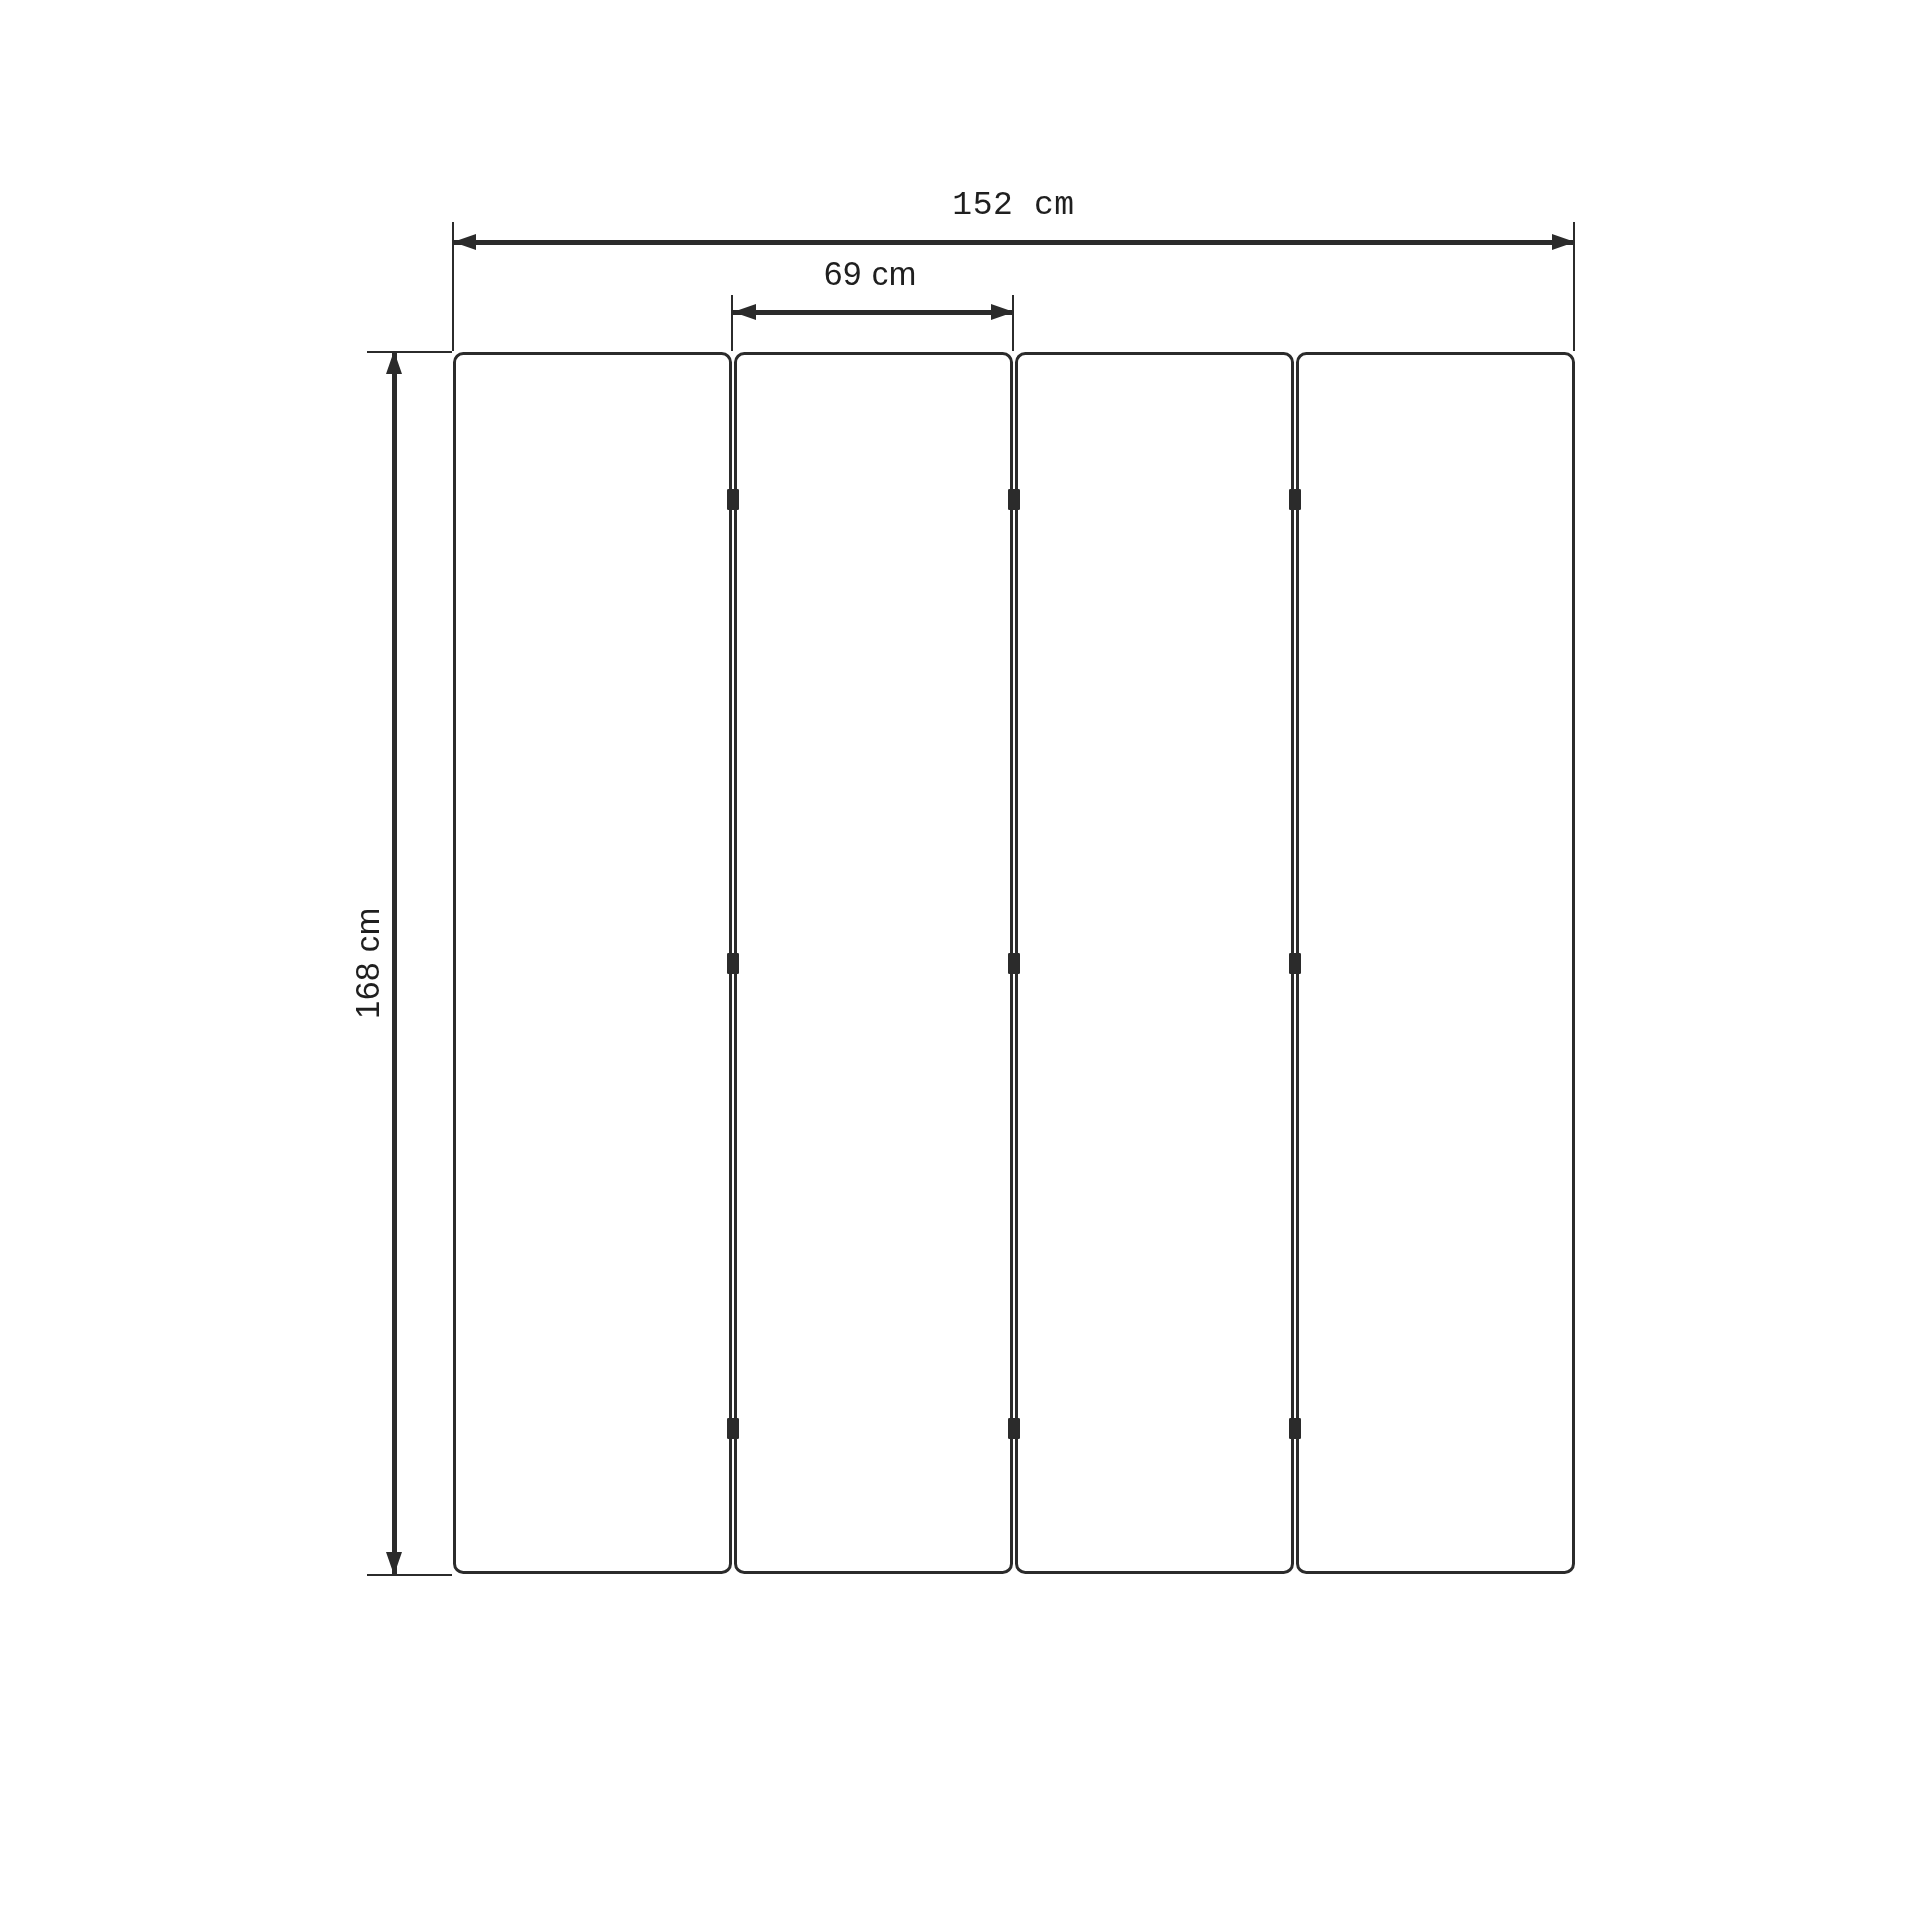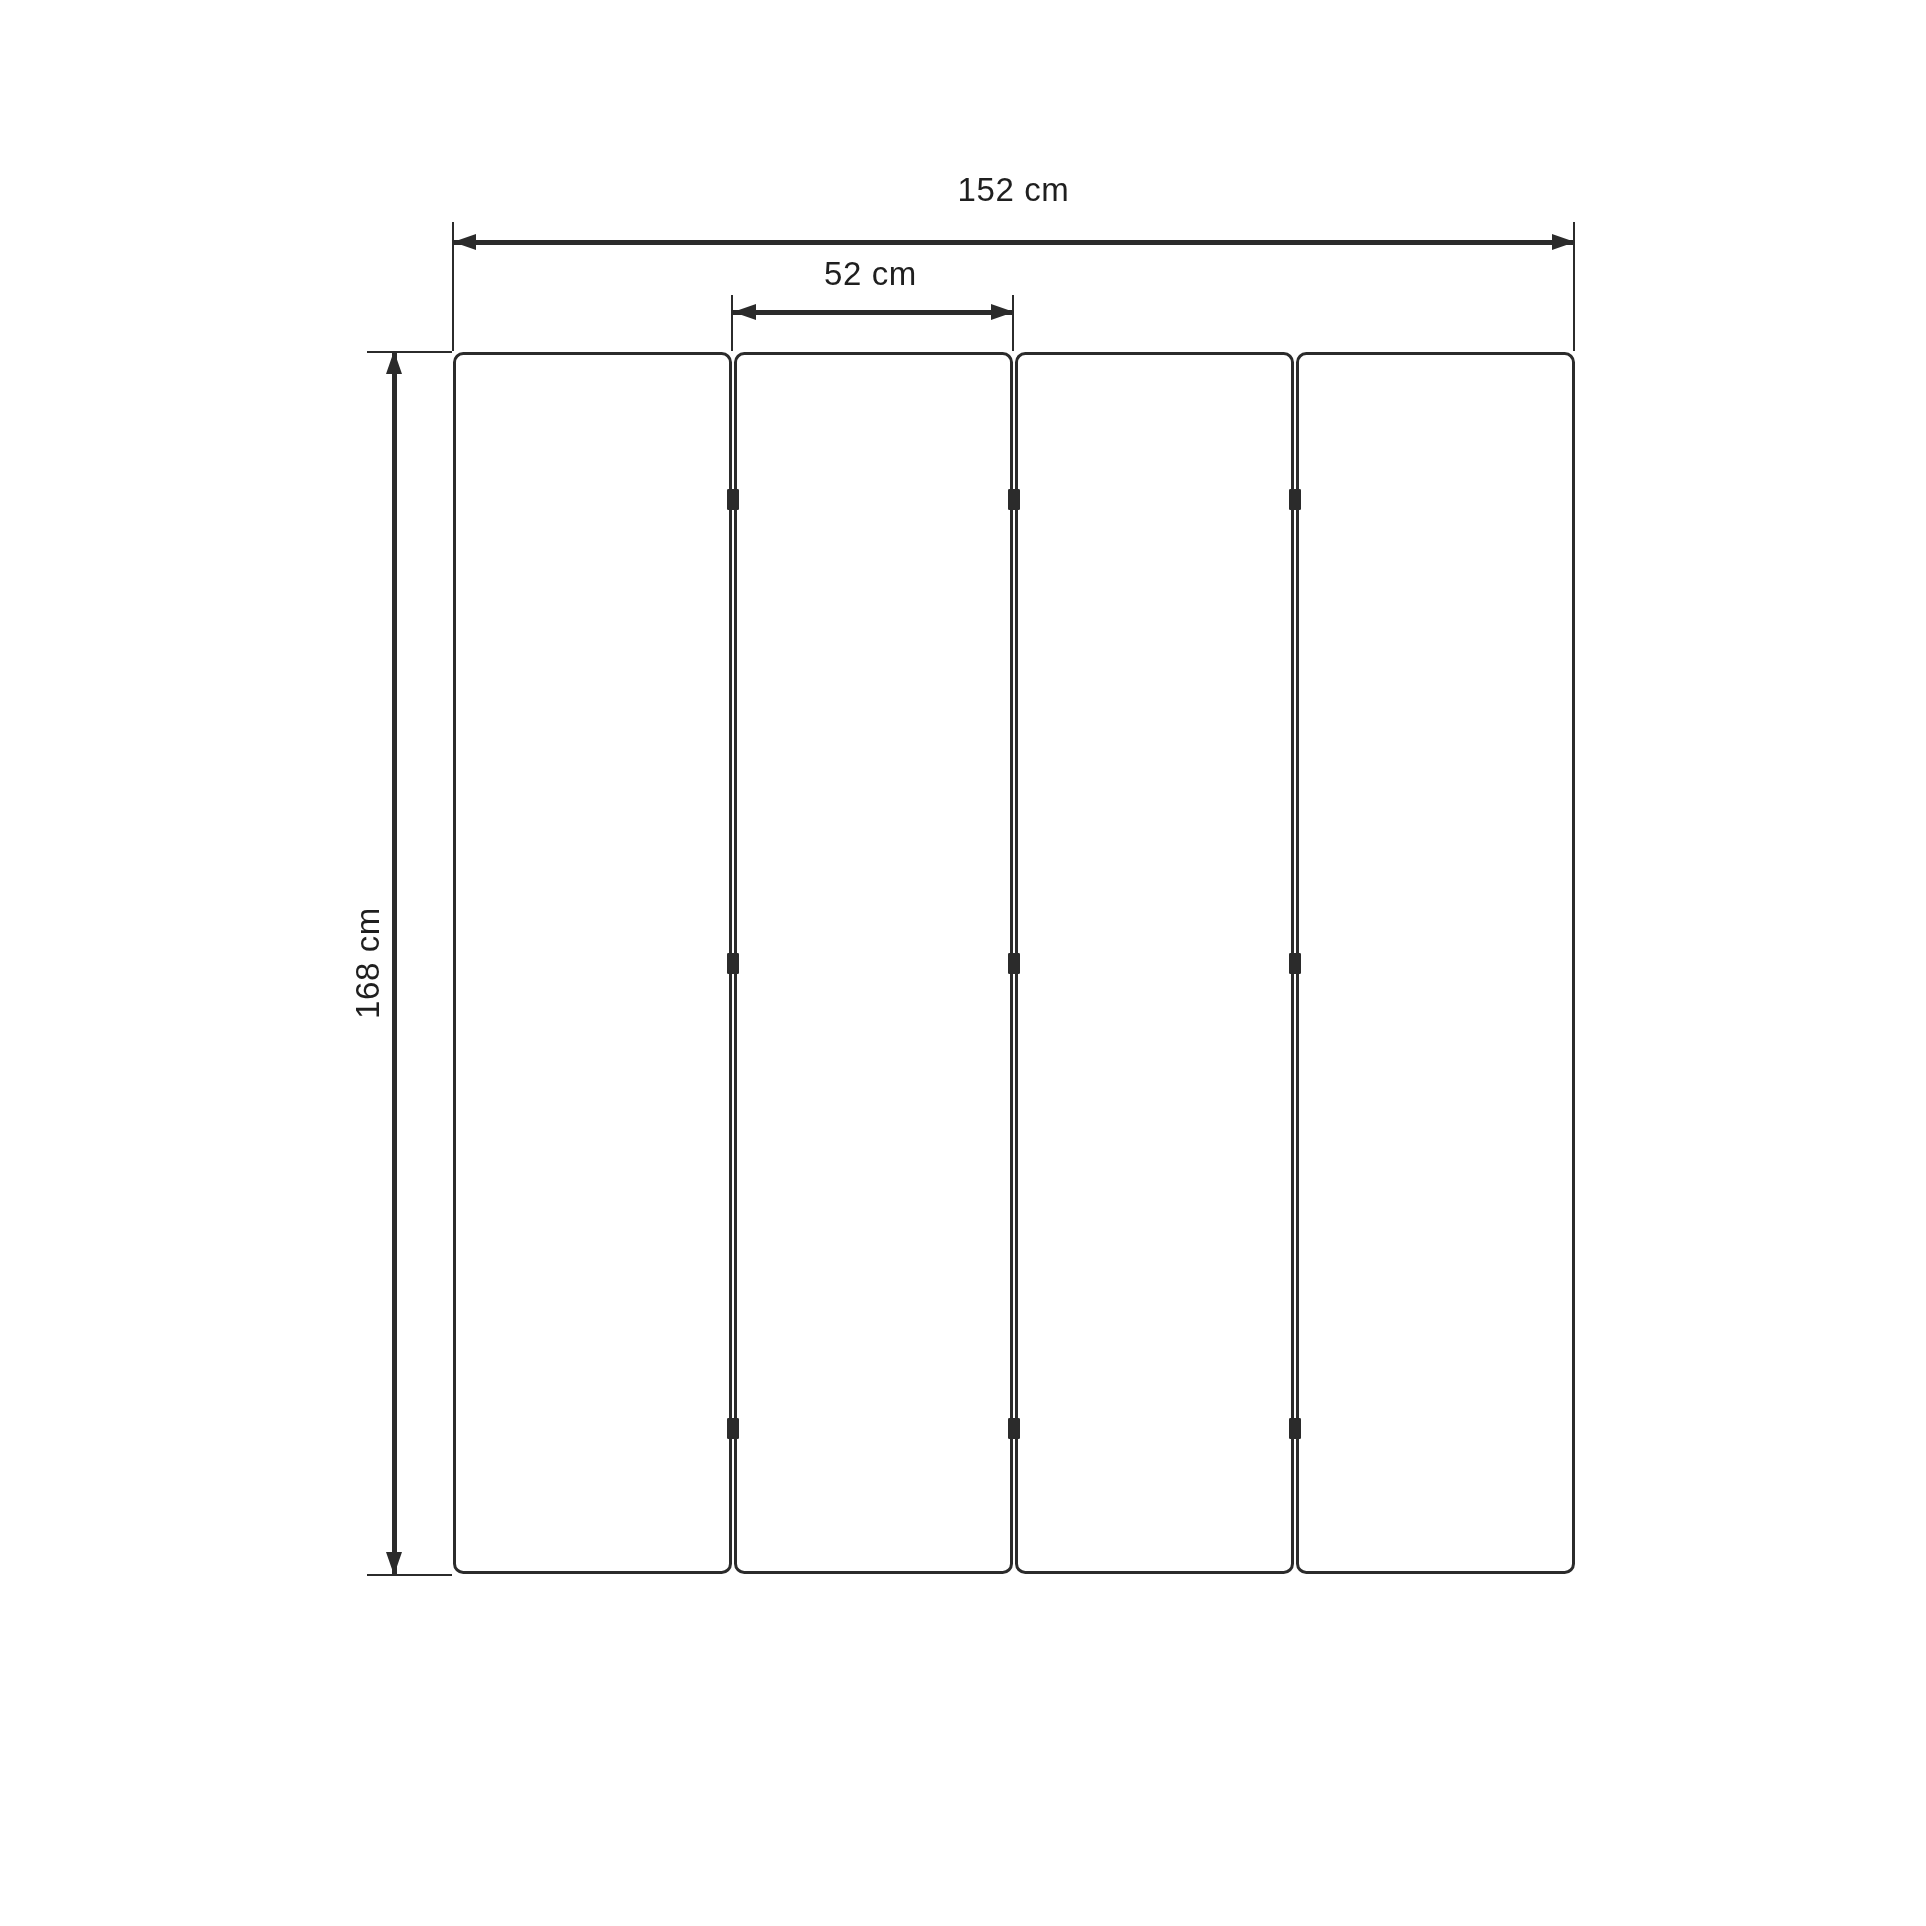--- a/index.html
+++ b/index.html
@@ -67,28 +67,28 @@
     left:368px;
     top:963px;
     transform:translate(-50%,-50%) rotate(-90deg);
   }
 </style>
 </head>
 <body>
 
 <div id="canvas">
 
-  <div class="dim-label" style="left:885px;top:172px;">152 cm</div>
+  <div class="dim-label" style="left:885px;top:188px;font-family:Liberation Mono, monospace;">152 cm</div>
   <div class="ext-v" style="left:452px;top:222px;height:129px;"></div>
   <div class="ext-v" style="left:1573px;top:222px;height:129px;"></div>
   <div class="dim-h" style="left:453px;top:240px;width:1122px;"></div>
   <div class="arrow left" style="left:453px;top:234px;"></div>
   <div class="arrow right" style="left:1552px;top:234px;"></div>
 
-  <div class="dim-label" style="left:742px;top:256px;">52 cm</div>
+  <div class="dim-label" style="left:742px;top:256px;">69 cm</div>
   <div class="ext-v" style="left:731px;top:295px;height:56px;"></div>
   <div class="ext-v" style="left:1012px;top:295px;height:56px;"></div>
   <div class="dim-h" style="left:733px;top:310px;width:281px;"></div>
   <div class="arrow left" style="left:733px;top:304px;"></div>
   <div class="arrow right" style="left:991px;top:304px;"></div>
 
   <div class="dim-label rot">168 cm</div>
   <div class="ext-h" style="left:367px;top:351px;width:85px;"></div>
   <div class="ext-h" style="left:367px;top:1574px;width:85px;"></div>
   <div class="dim-v" style="left:392px;top:351px;height:1224px;"></div>

